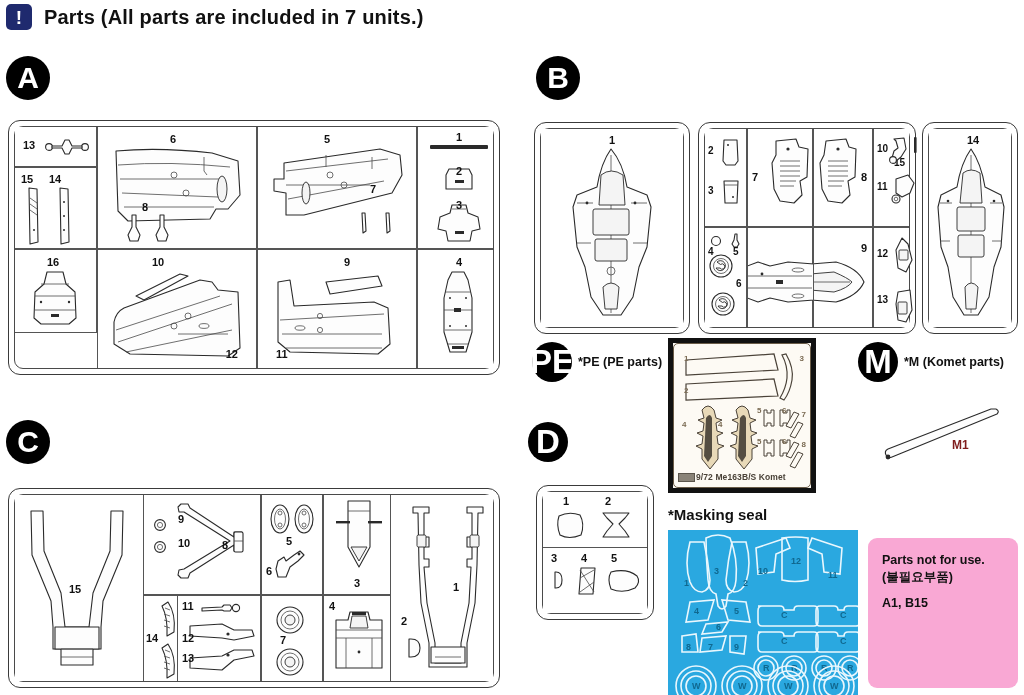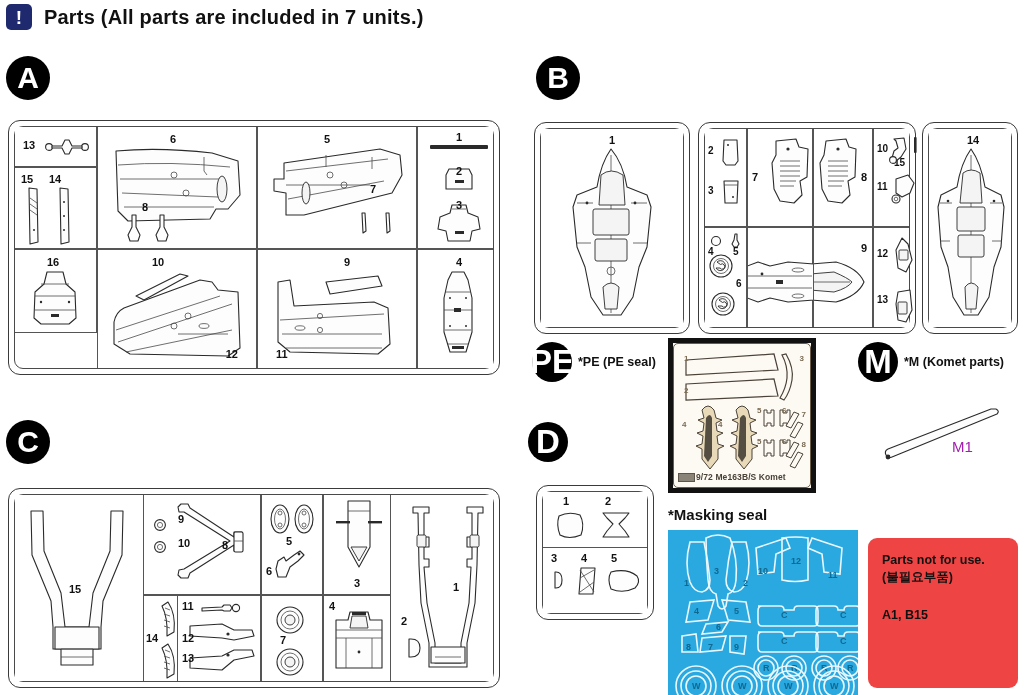--- a/index.html
+++ b/index.html
@@ -70,27 +70,27 @@
   #pe-logo{position:absolute;left:4px;bottom:5px;width:15px;height:7px;background:#8a8378;border:1px solid #5b554c;}
 
   
   #mask-title{font-size:15px;font-weight:bold;color:#111;}
   #mask-panel{background:#2aa8e0;box-sizing:border-box;position:relative;overflow:hidden;}
   .mk{fill:none;stroke:#eaf7fd;stroke-width:1.6;}
   .mklbl{fill:#10688f;font-size:9px;font-weight:bold;font-family:"Liberation Sans",sans-serif;}
 
   
   #notuse{
-    background:#ef4444;border-radius:9px;box-sizing:border-box;padding:14px 14px;
+    background:#f9a8d4;border-radius:9px;box-sizing:border-box;padding:14px 14px;
   }
   #notuse .t{font-size:12.5px;font-weight:bold;line-height:1.35;color:#111;}
-  #notuse .v{font-size:12.5px;font-weight:bold;margin-top:22px;color:#111;}
+  #notuse .v{font-size:12.5px;font-weight:bold;margin-top:10px;color:#111;}
 
   .side-note{font-size:12.5px;font-weight:bold;color:#111;white-space:nowrap;}
-  .m1lbl{font-size:15px;font-weight:normal;color:#a21caf;}
+  .m1lbl{font-size:12px;font-weight:bold;color:#7f1d1d;}
 </style>
 </head>
 <body>
 
 <div class="abs" id="header">
   <div class="warn-badge">!</div>
   <div class="title">Parts (All parts are included in 7 units.)</div>
 </div>
 
 <div class="abs letter-badge lb-44" style="left:6px;top:56px;">A</div>
@@ -362,21 +362,21 @@
         <path class="ln" d="M9 56 h12 M59 56 h12 M9 94 h10 M61 94 h10"></path>
         <path class="pt2" d="M34 140 Q40 132 47 140 L45 162 L35 162 Z"></path>
         <circle class="dk" cx="17" cy="54" r="1.3"></circle>
           <circle class="dk" cx="63" cy="54" r="1.3"></circle>
       </svg>
     </div>
   </div>
 </div>
 
 <div class="abs letter-badge lb-40" style="left:532px;top:342px;">PE</div>
-<div class="abs side-note" style="left:578px;top:355px;">*PE (PE seal)</div>
+<div class="abs side-note" style="left:578px;top:355px;">*PE (PE parts)</div>
 
 <div class="abs" id="pe-fret" style="left:668px;top:338px;width:148px;height:155px;">
   <div class="pefr">
     <svg width="136" height="143" viewBox="0 0 136 143" style="position:absolute;left:0;top:0;">
       <g fill="#fdfaf4" stroke="#4a4238" stroke-width="1.2">
         <path d="M12 16 L100 10 L104 26 L12 31 Z"></path>
         <path d="M12 40 L100 35 L104 52 L12 56 Z"></path>
         <path d="M112 10 q8 14 6 26 q-2 12 -8 20 l-4 -2 q6 -10 7 -20 q1 -12 -5 -23 Z"></path>
       </g>
       <g fill="#e8d9b8" stroke="#4a4238" stroke-width="1">

